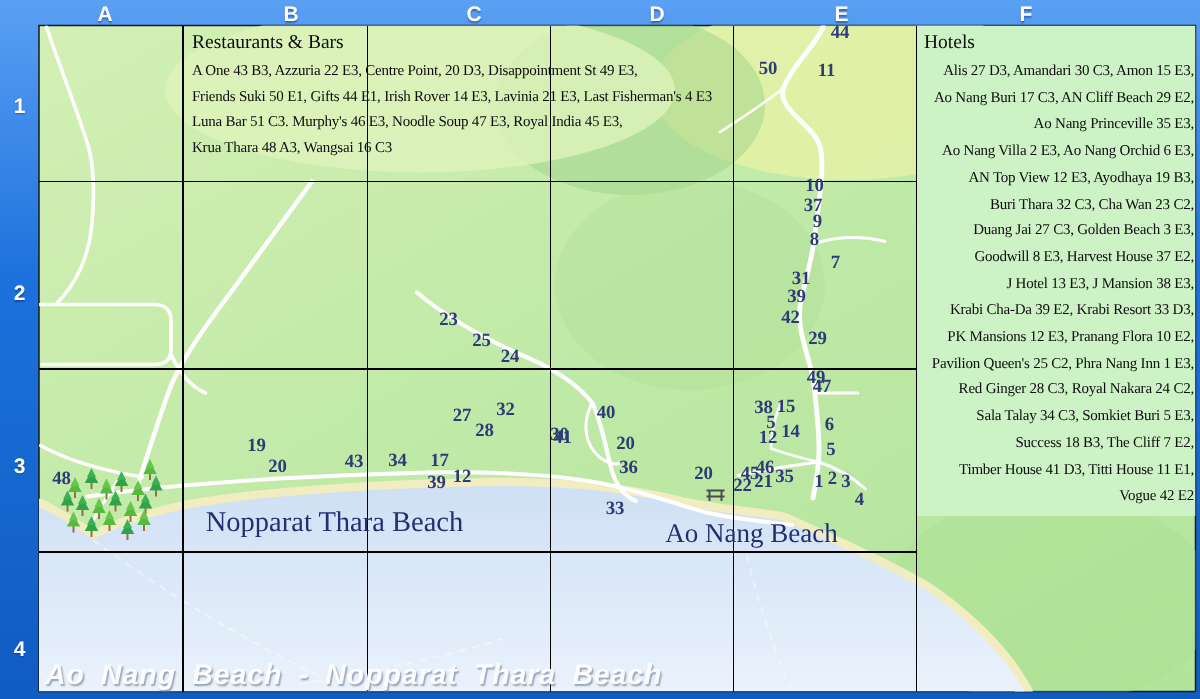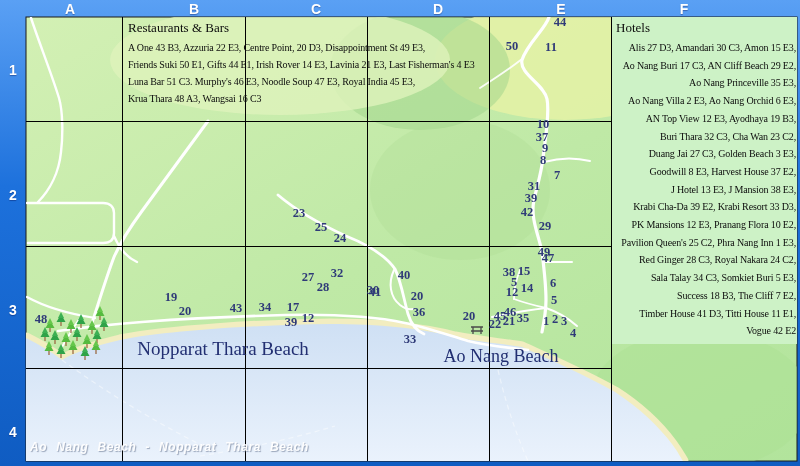--- a/index.html
+++ b/index.html
@@ -28,21 +28,21 @@
     color:#2f3a78;font-family:"Liberation Serif",serif;
     font-size:12.5px;font-weight:bold;white-space:nowrap;
   }
   .beach-label{
     position:absolute;transform:translate(-50%,-50%);
     color:#222f72;font-family:"Liberation Serif",serif;font-size:19px;white-space:nowrap;
   }
   .footer-title{
     position:absolute;left:30px;top:440px;
     font-family:"Liberation Sans",sans-serif;font-style:italic;font-weight:bold;
-    font-size:12px;color:rgba(255,255,255,.95);letter-spacing:.6px;word-spacing:5px;
+    font-size:19px;color:rgba(255,255,255,.95);letter-spacing:.6px;word-spacing:5px;
     text-shadow:1px 1px 1px rgba(110,125,150,.65);white-space:nowrap;
   }
 </style>
 </head>
 <body>
 
 <div class="frame">
 
   <svg class="map-svg" viewBox="0 0 800 466" xmlns="http://www.w3.org/2000/svg">
     <defs>

